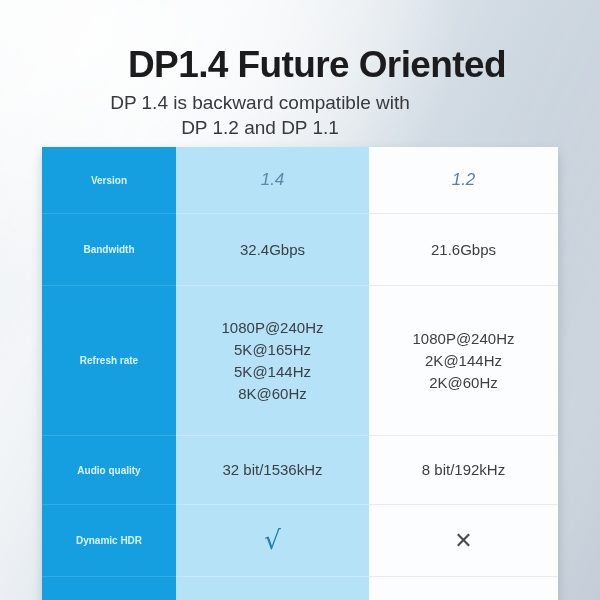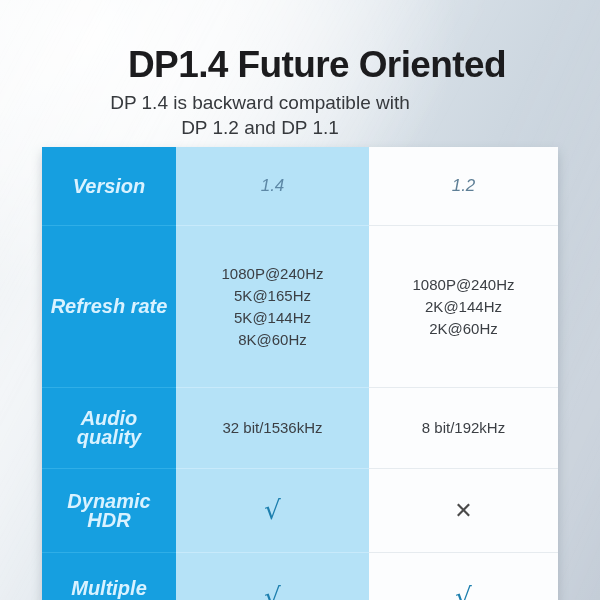--- a/index.html
+++ b/index.html
@@ -92,26 +92,25 @@
     text-align: center;
   }
 
   .col-label { width: 134px; }
   .col-v14   { width: 193px; }
   .col-v12   { width: 189px; }
 
   td.lbl {
     background: #169fe0;
     color: #d9f2ff;
-    font-size: 20px;
+    font-size: 10px;
     font-weight: bold;
     line-height: 19px;
     border-bottom: 1px solid #2faee7;
-    padding: 14px 4px;
-    font-style: italic;
+    padding: 8px 4px;
   }
   tr:last-child td.lbl { border-bottom: none; }
 
   td.c14 {
     background: #b5e2f7;
     color: #3b3f44;
     font-size: 15px;
     line-height: 22px;
     border-bottom: 1px solid #c8eafb;
     padding: 8px 4px;
@@ -183,20 +182,25 @@
       <col class="col-v12">
     </colgroup>
     <tbody>
 
       <tr class="row-version">
         <td class="lbl">Version</td>
         <td class="c14 version-cell">1.4</td>
         <td class="c12 version-cell">1.2</td>
       </tr>
 
+      <tr class="row-bw">
+        <td class="lbl">Bandwidth</td>
+        <td class="c14">32.4Gbps</td>
+        <td class="c12">21.6Gbps</td>
+      </tr>
 
       <tr class="row-refresh">
         <td class="lbl">Refresh rate</td>
         <td class="c14">
           <span class="multi-line">1080P@240Hz</span>
           <span class="multi-line">5K@165Hz</span>
           <span class="multi-line">5K@144Hz</span>
           <span class="multi-line">8K@60Hz</span>
         </td>
         <td class="c12">

